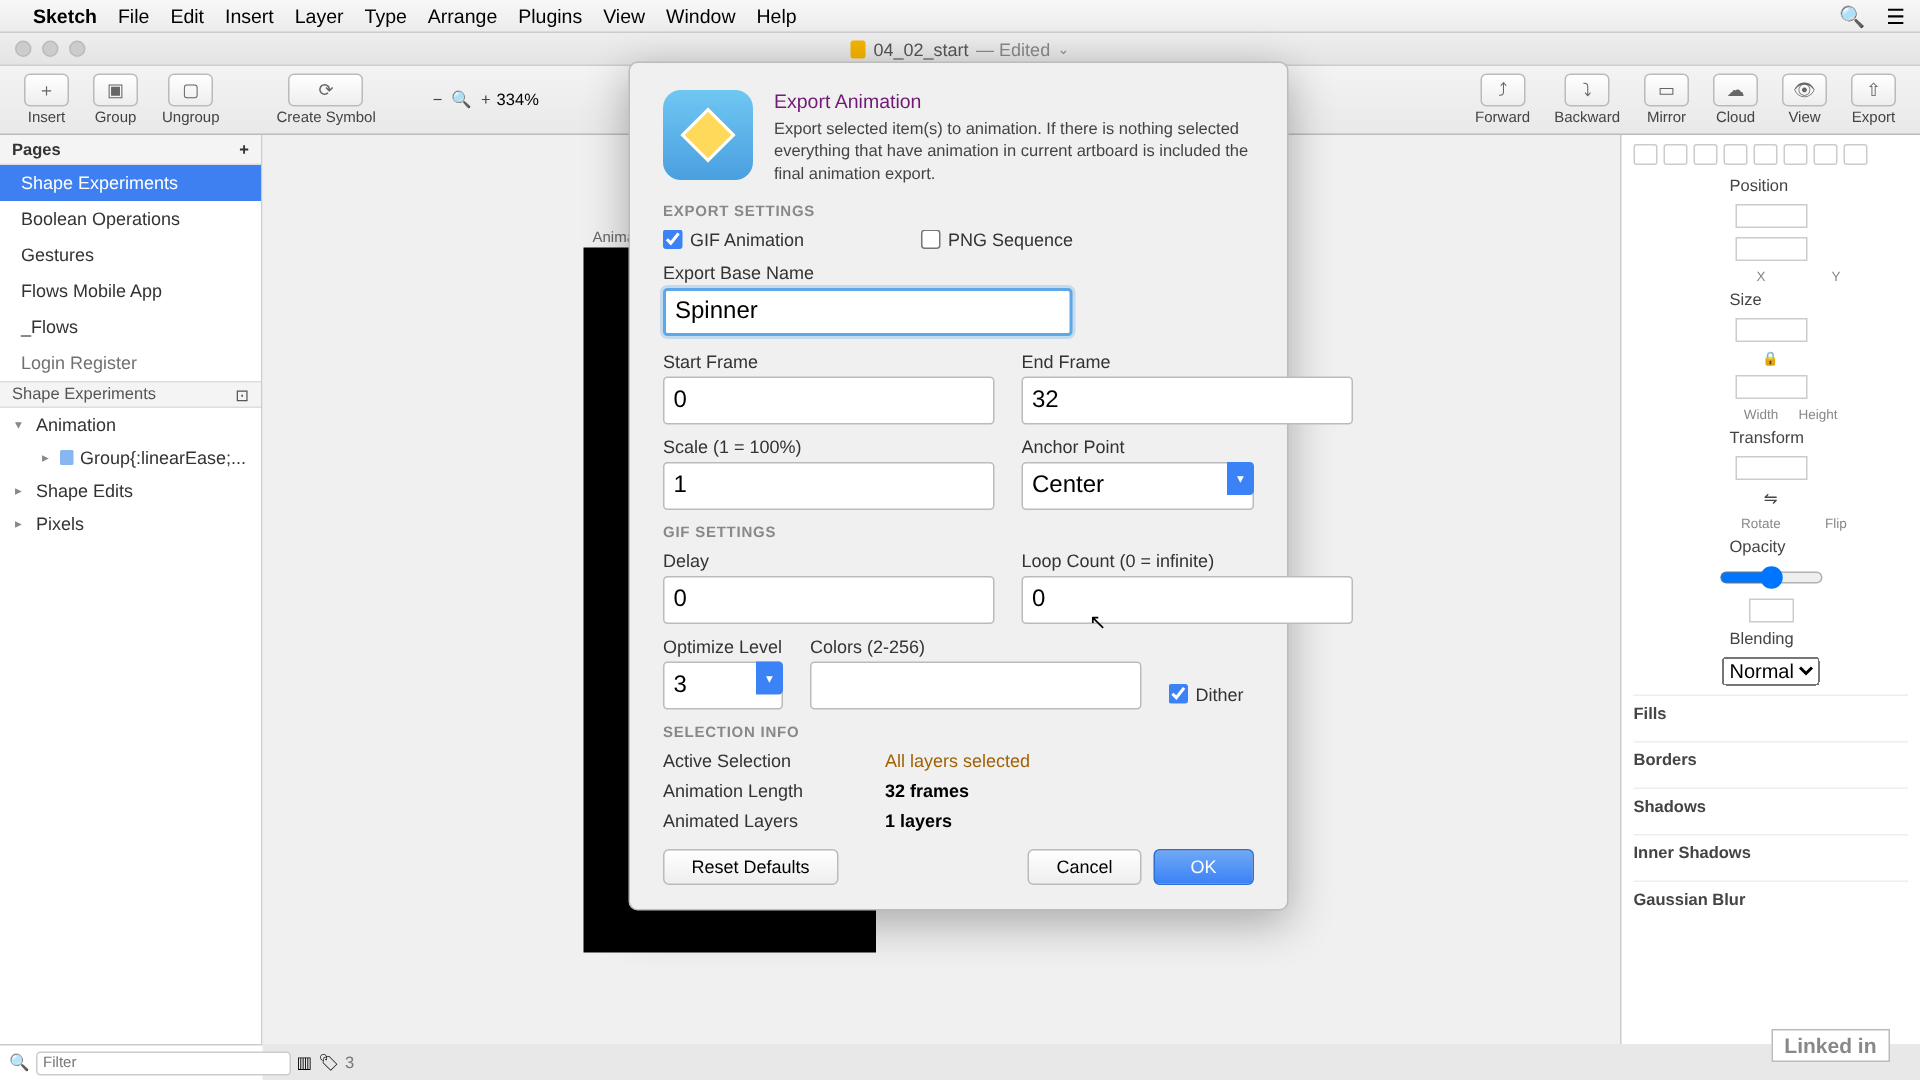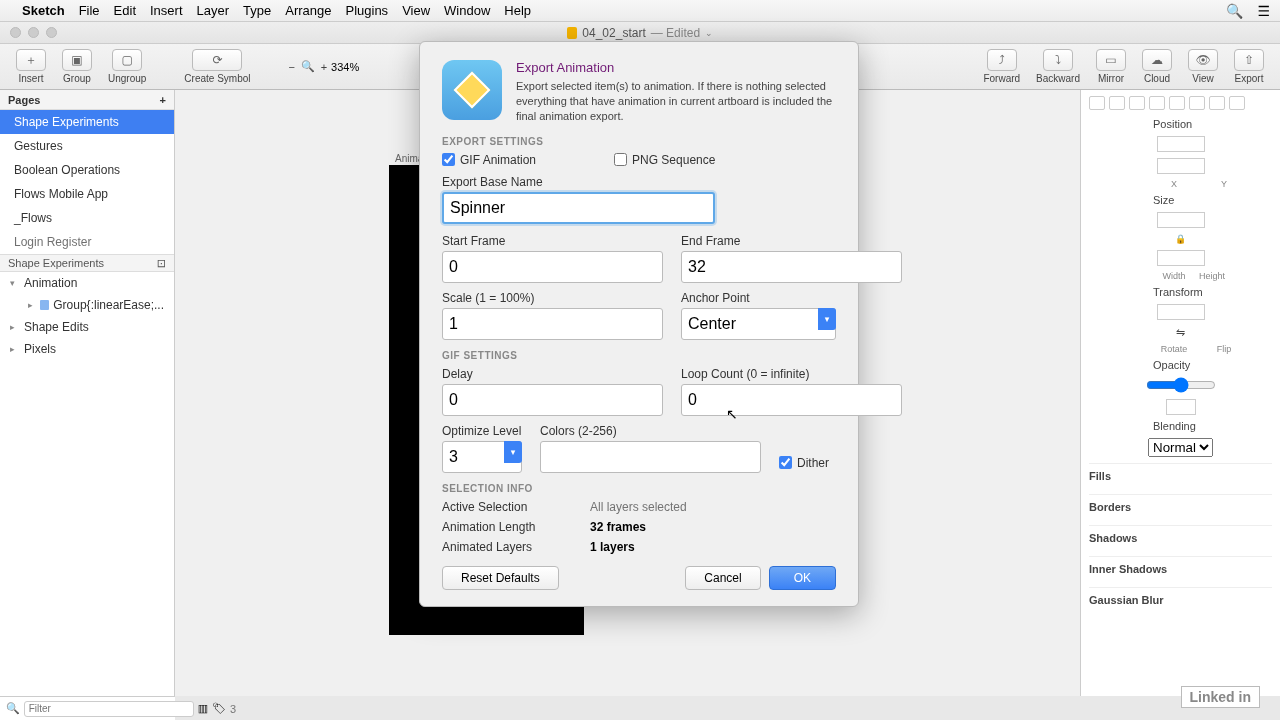--- a/index.html
+++ b/index.html
@@ -69,21 +69,21 @@
 .modal label { font-size:12px; color:#333; }
 .modal .chk { display:flex; align-items:center; gap:5px; font-size:12px; }
 .modal .chk input { width:13px; height:13px; accent-color:#3b82f6; }
 .modal input[type=text] { height:32px; border:1px solid #bbb; border-radius:3px; padding:0 6px; font-size:16px; background:#fff; }
 .modal input.focus { border:2px solid #5fa8e8; outline:none; box-shadow:0 0 0 2px rgba(95,168,232,.3); }
 .modal .selwrap { position:relative; }
 .modal .selbtn { position:absolute; right:0; top:0; width:18px; height:22px; background:#3b82f6; border-radius:0 3px 3px 0; display:flex; align-items:center; justify-content:center; color:#fff; font-size:9px; pointer-events:none; }
 .modal .info-row { display:flex; gap:18px; margin:6px 0; font-size:12px; }
 .modal .info-row .k { width:130px; color:#333; }
 .modal .info-row .v { font-weight:700; }
-.modal .info-row .v.link { color:#737373; font-weight:400; }
+.modal .info-row .v.link { color:#a16207; font-weight:400; }
 .modal .btnrow { display:flex; gap:8px; margin-top:12px; }
 .modal .btn { flex:0 0 auto; height:24px; border:1px solid #bbb; border-radius:4px; background:linear-gradient(#fff,#eee); font-size:12px; padding:0 18px; }
 .modal .btn.primary { background:linear-gradient(#6fa8f5,#3b82f6); color:#fff; border-color:#2e6fd6; padding:0 24px; }
 
 .cursor { position:absolute; left:726px; top:406px; font-size:14px; color:#000; pointer-events:none; }
 
 .wm-logo { position:absolute; right:20px; bottom:12px; font-size:14px; color:#888; font-weight:600; border:1px solid #bbb; padding:2px 8px; background:#fff; }
 </style>
 </head>
 <body>
@@ -170,22 +170,22 @@
     </div>
 </div>
 
 <div class="main">
   <div class="leftpanel">
     <div class="pages-hdr">
       <span>Pages</span>
       <span>+</span>
     </div>
     <div class="page-item sel">Shape Experiments</div>
+    <div class="page-item">Boolean Operations</div>
     <div class="page-item">Gestures</div>
-    <div class="page-item">Boolean Operations</div>
     <div class="page-item">Flows Mobile App</div>
     <div class="page-item">_Flows</div>
     <div class="page-item" style="opacity:.7">Login Register</div>
     <div class="layers-hdr">
       <span>Shape Experiments</span>
         <span>⊡</span>
     </div>
     <div class="layer-item">
         <span class="tri">▾</span>
         <span>Animation</span>

